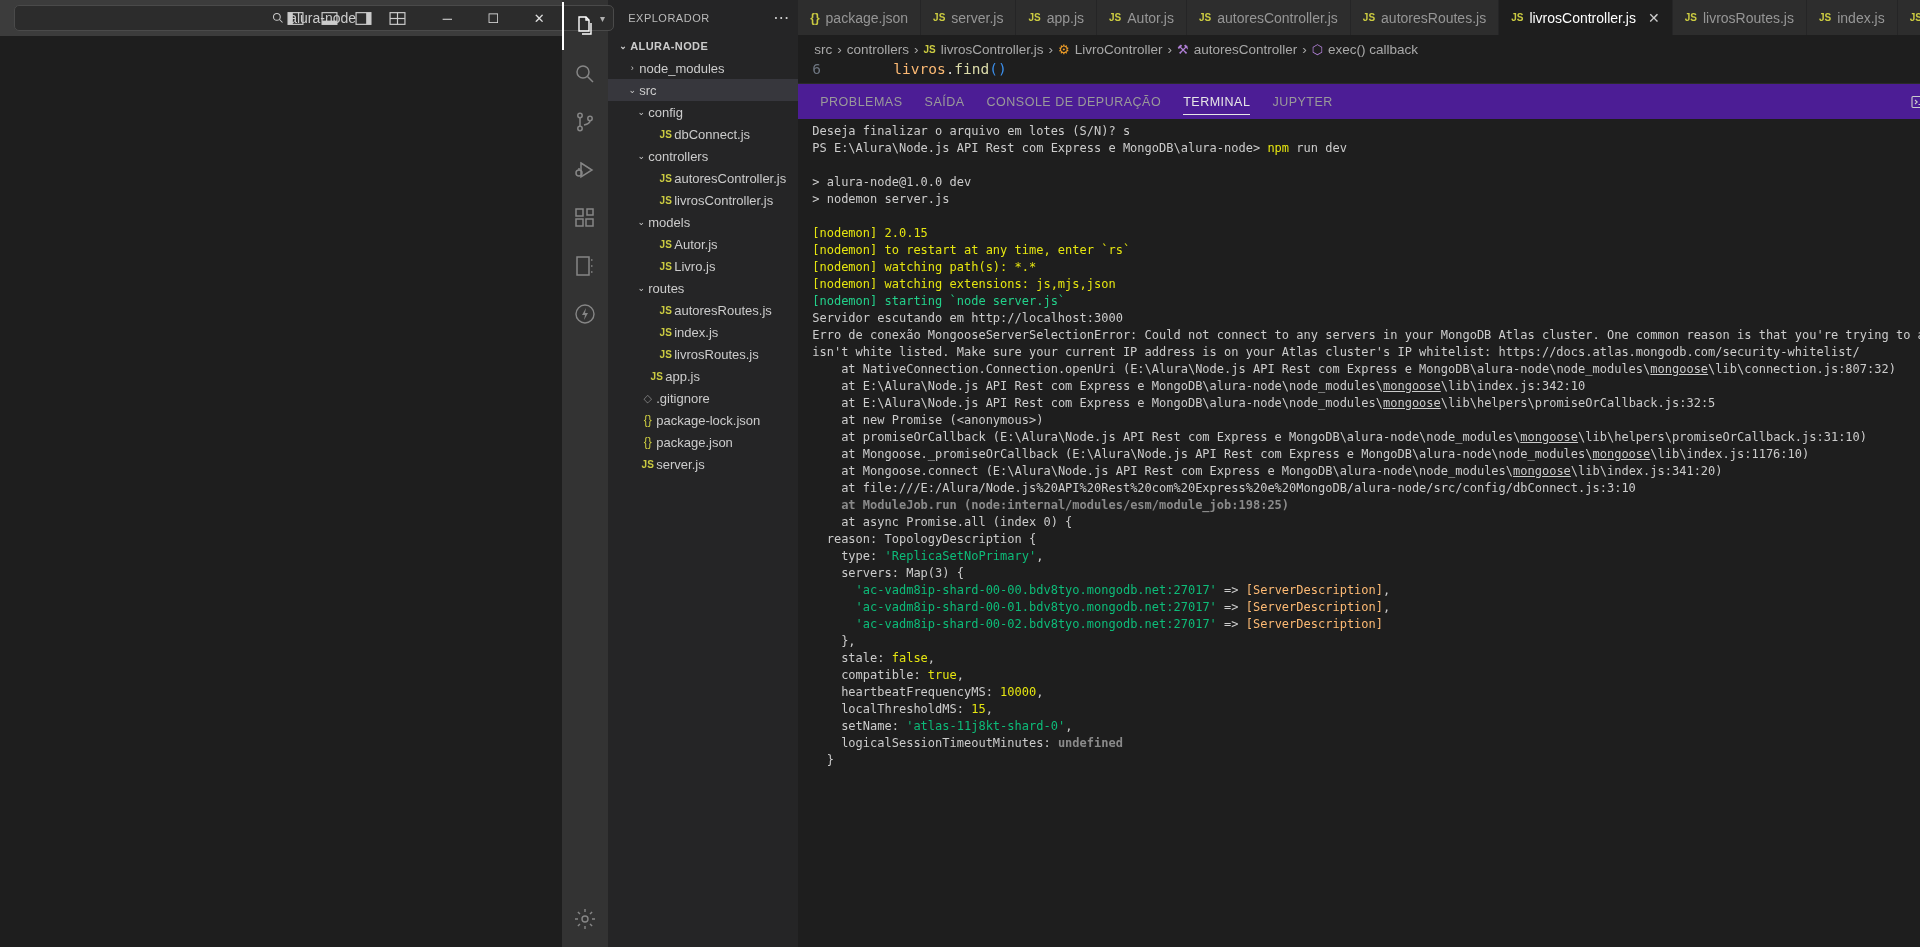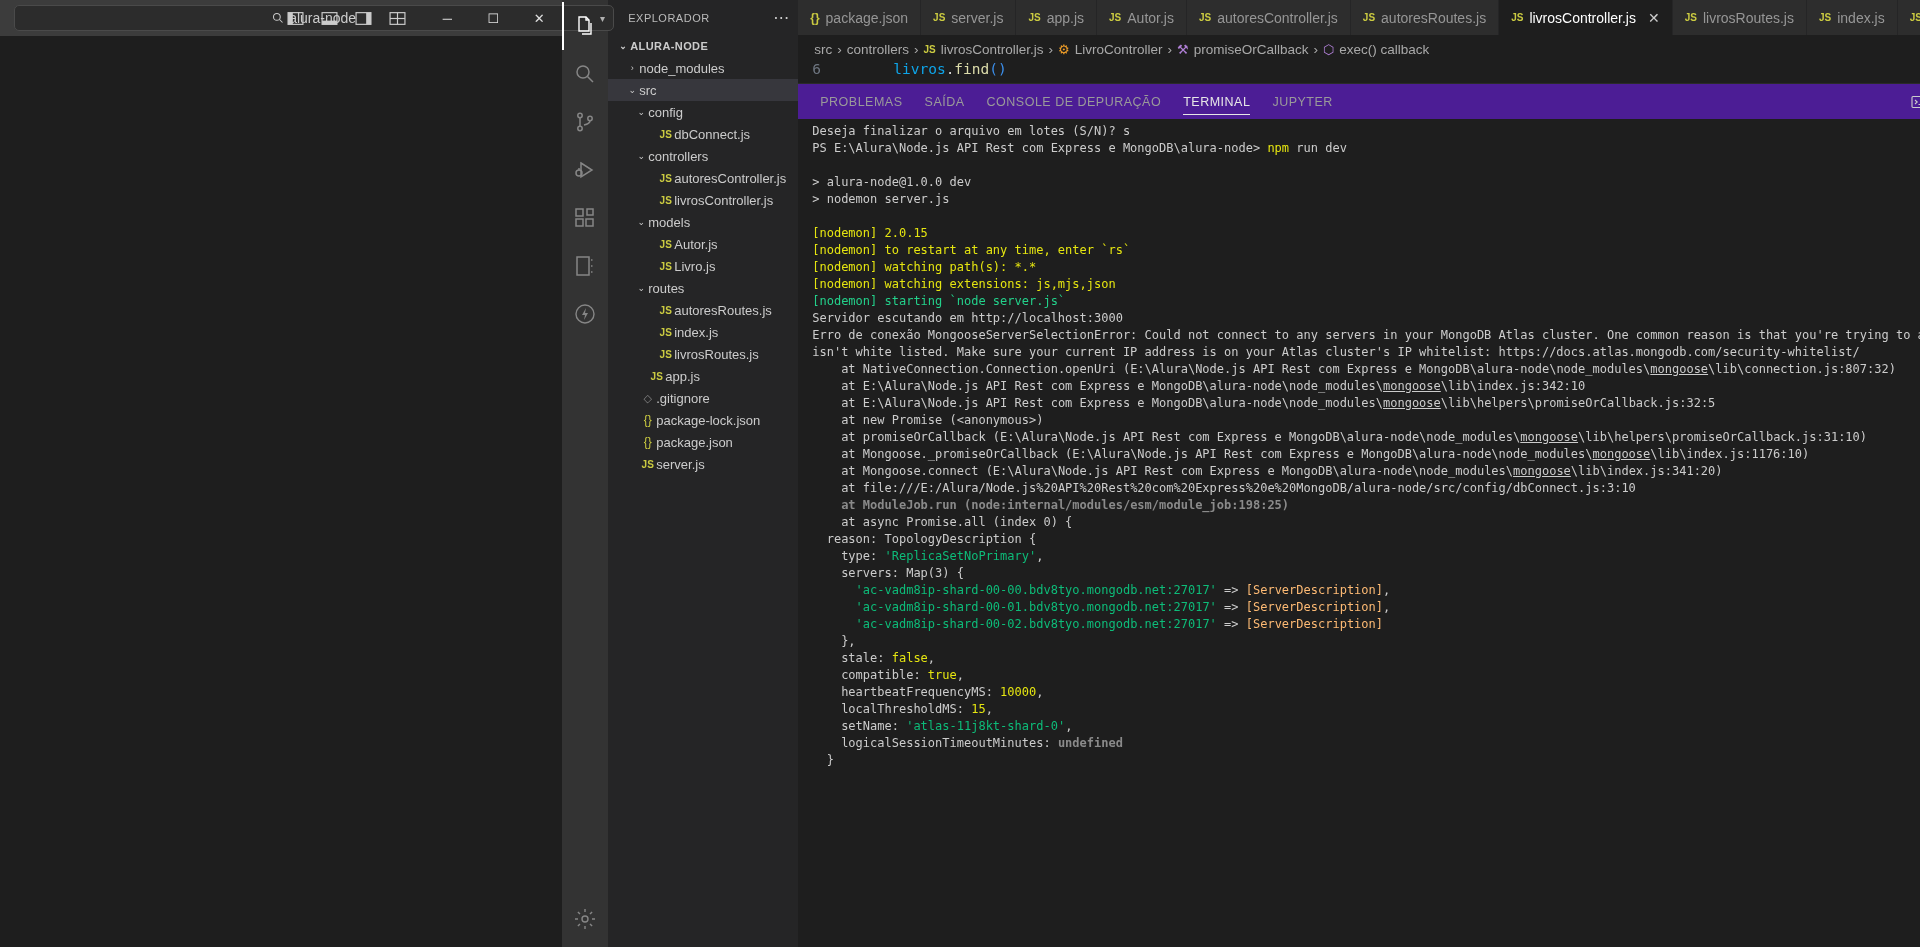--- a/index.html
+++ b/index.html
@@ -475,32 +475,32 @@
             <span>livrosController.js</span>
           </span>
           <span class="sep">›</span>
           <span class="bc">
             <span class="ic-cls">⚙</span>
             <span>LivroController</span>
           </span>
           <span class="sep">›</span>
           <span class="bc">
             <span class="ic-mth">⚒</span>
-            <span>promiseOrCallback</span>
+            <span>autoresController</span>
           </span>
           <span class="sep">›</span>
           <span class="bc">
             <span class="ic-obj">⬡</span>
             <span>exec() callback</span>
           </span>
         </div>
 
       <div class="codepeek">
         <span class="ln">6</span>
-        <span class="ct"><span style="color:#0ea5e9">livros</span><span style="color:#d4d4d4">.</span><span style="color:#dcdcaa">find</span><span style="color:#3b8eea">()</span></span>
+        <span class="ct"><span style="color:#fdba74">livros</span><span style="color:#d4d4d4">.</span><span style="color:#dcdcaa">find</span><span style="color:#3b8eea">()</span></span>
         <div class="minimap"></div>
         <div class="vscroll"></div>
       </div>
 
       <div class="panel">
         <div class="panel-tabs">
           <div id="ptabs" style="display:flex;align-items:center">
               <div class="ptab">PROBLEMAS</div>
               <div class="ptab">SAÍDA</div>
               <div class="ptab">CONSOLE DE DEPURAÇÃO</div>

